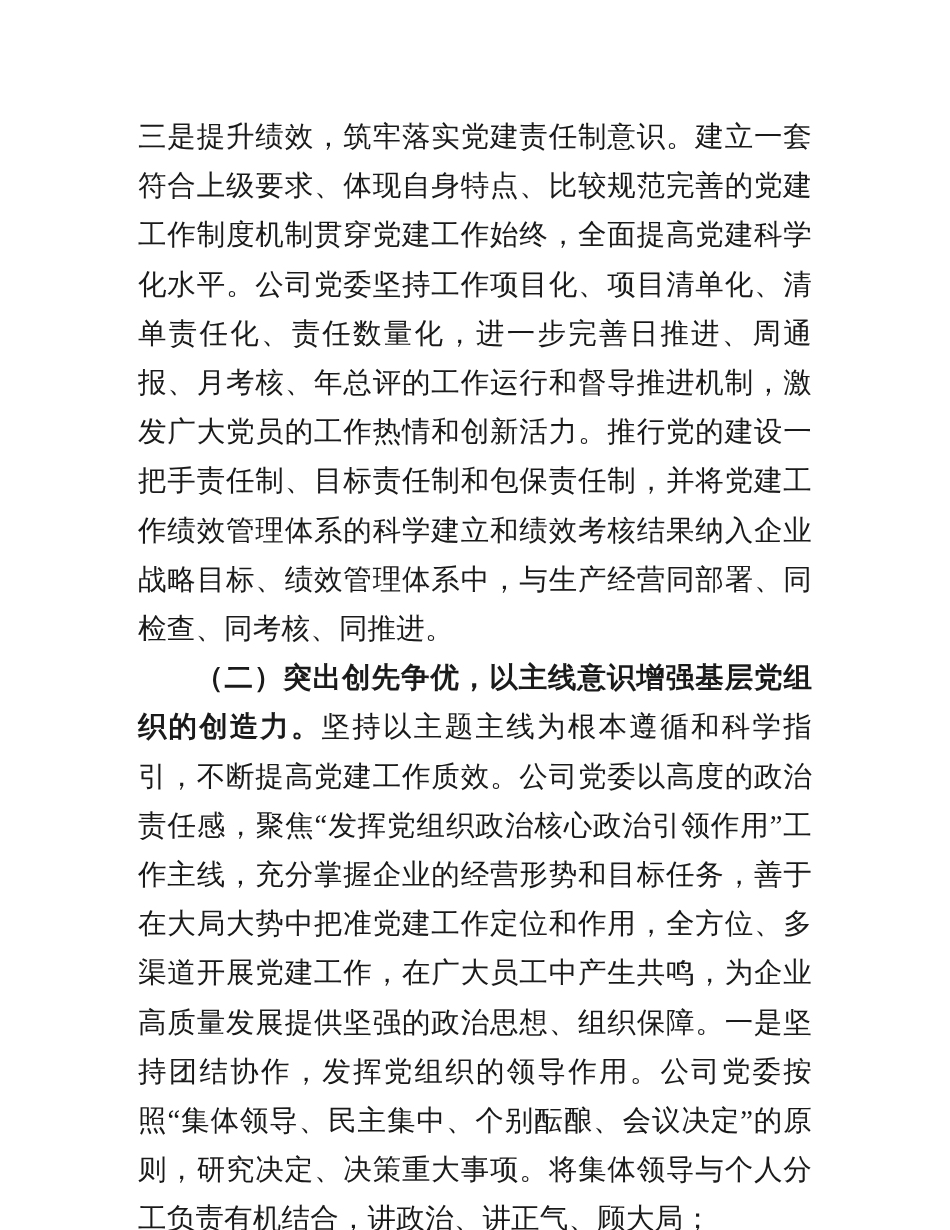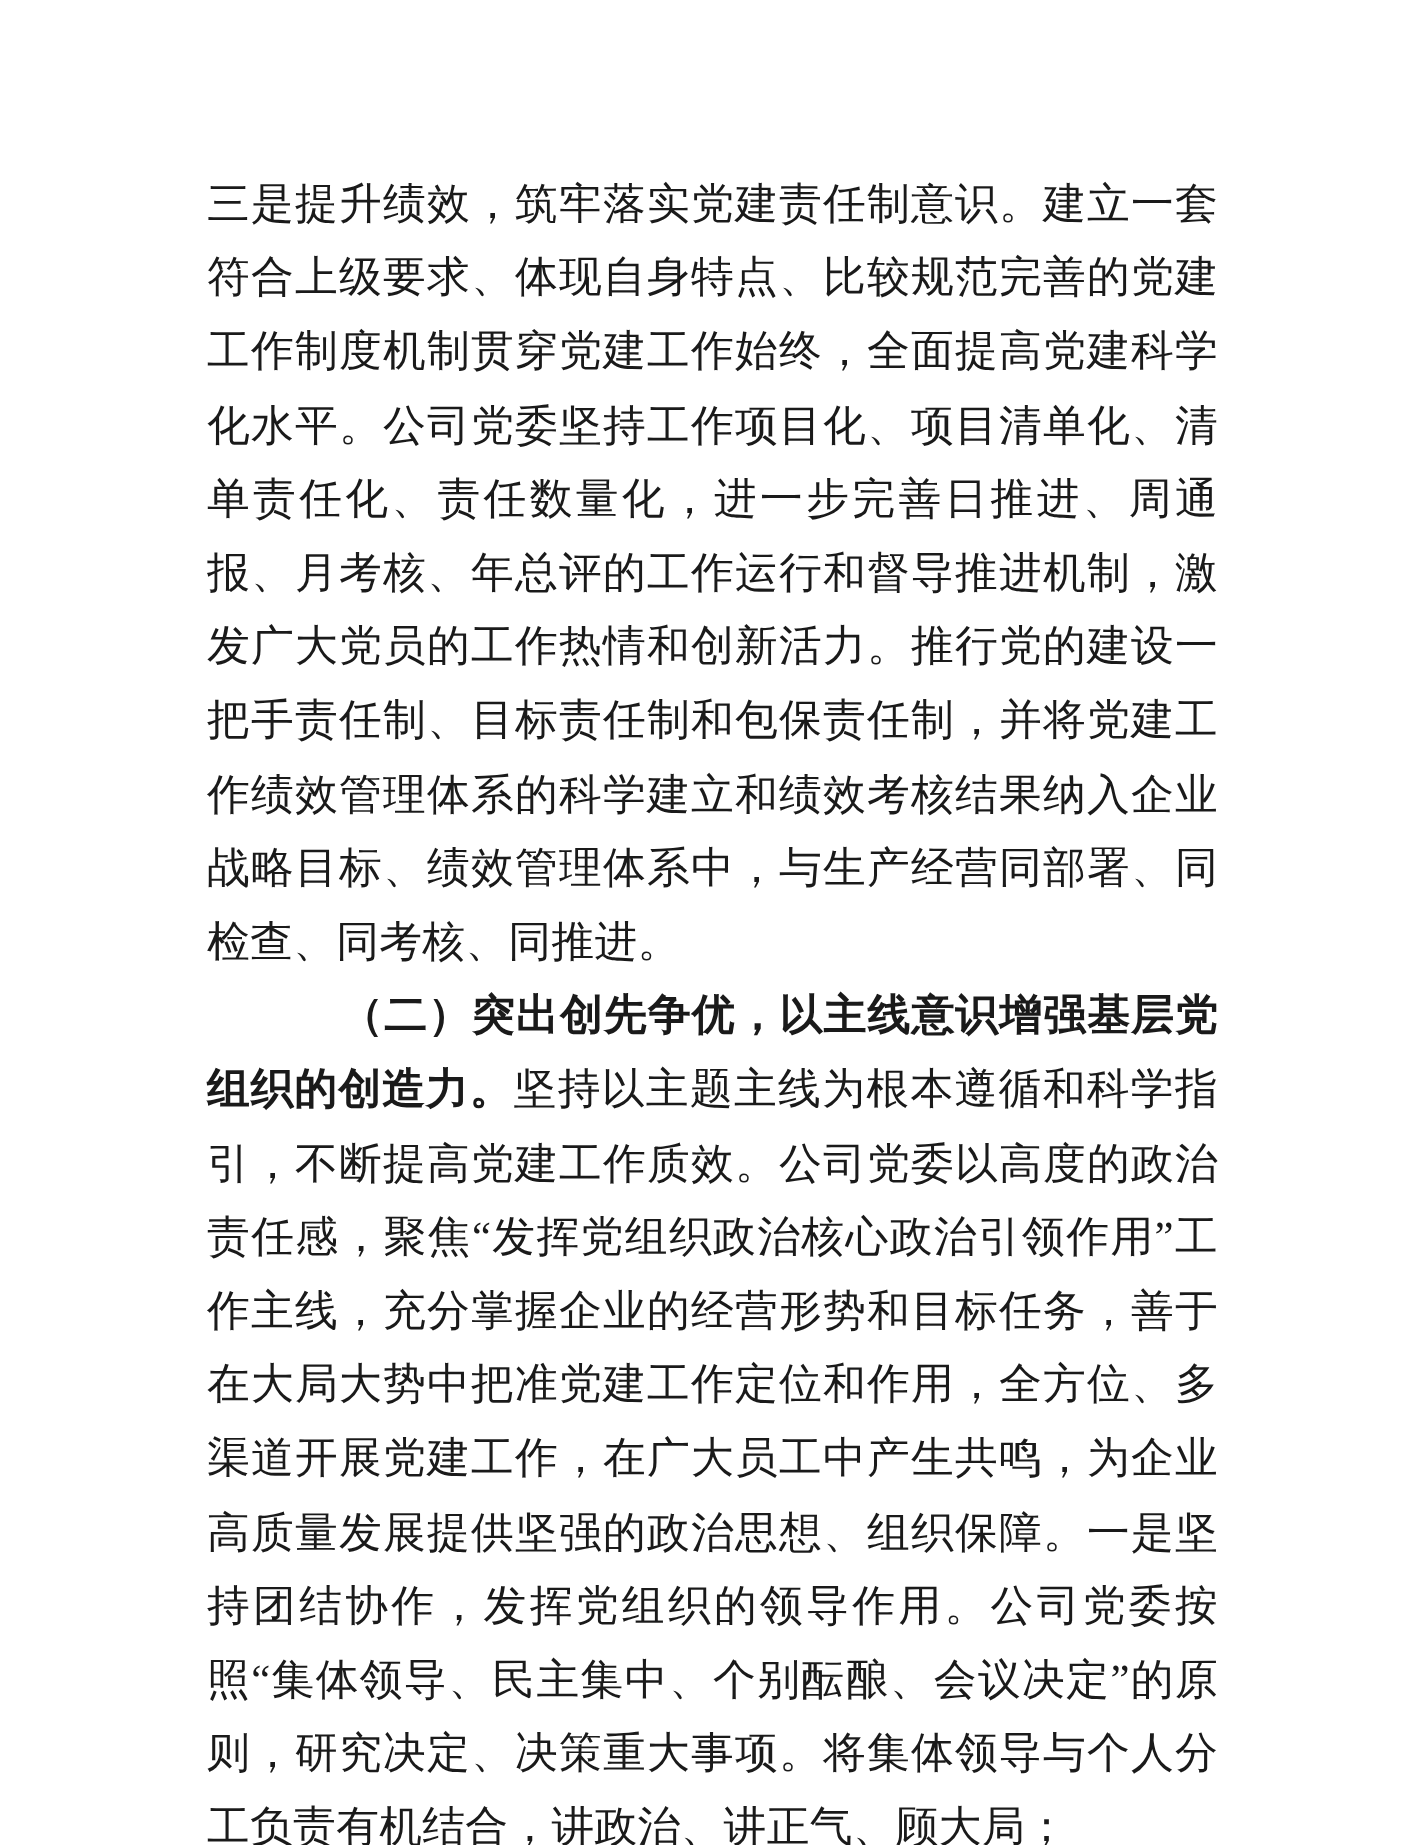--- a/index.html
+++ b/index.html
@@ -47,21 +47,20 @@
   }
 
   .indent {
     text-indent: 2em;
   }
 
   .bold-run {
     font-family: "Liberation Sans", "DejaVu Sans", sans-serif;
     font-weight: 700;
     letter-spacing: 0;
-    margin-left: 32px;
   }
 </style>
 </head>
 <body>
 
 <div class="page">
   <div class="content">
 
     <p class="para">三是提升绩效，筑牢落实党建责任制意识。建立一套符合上级要求、体现自身特点、比较规范完善的党建工作制度机制贯穿党建工作始终，全面提高党建科学化水平。公司党委坚持工作项目化、项目清单化、清单责任化、责任数量化，进一步完善日推进、周通报、月考核、年总评的工作运行和督导推进机制，激发广大党员的工作热情和创新活力。推行党的建设一把手责任制、目标责任制和包保责任制，并将党建工作绩效管理体系的科学建立和绩效考核结果纳入企业战略目标、绩效管理体系中，与生产经营同部署、同检查、同考核、同推进。</p>
 

